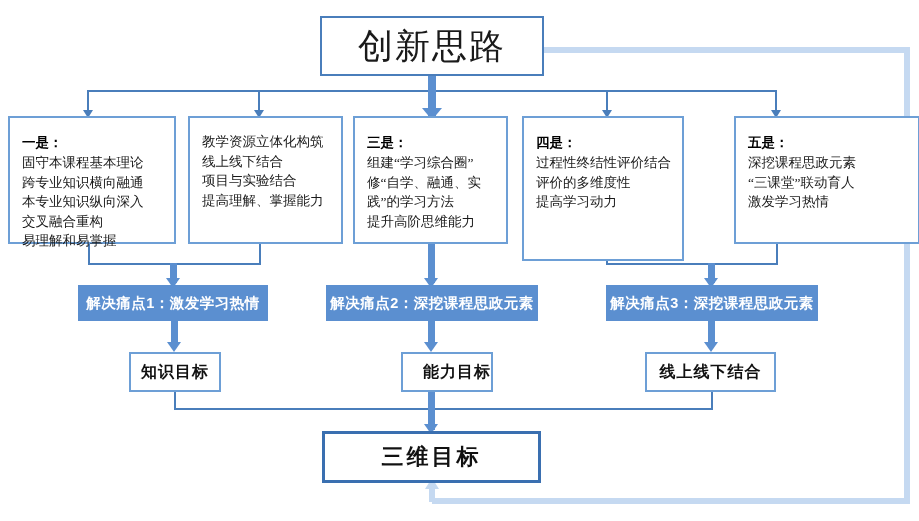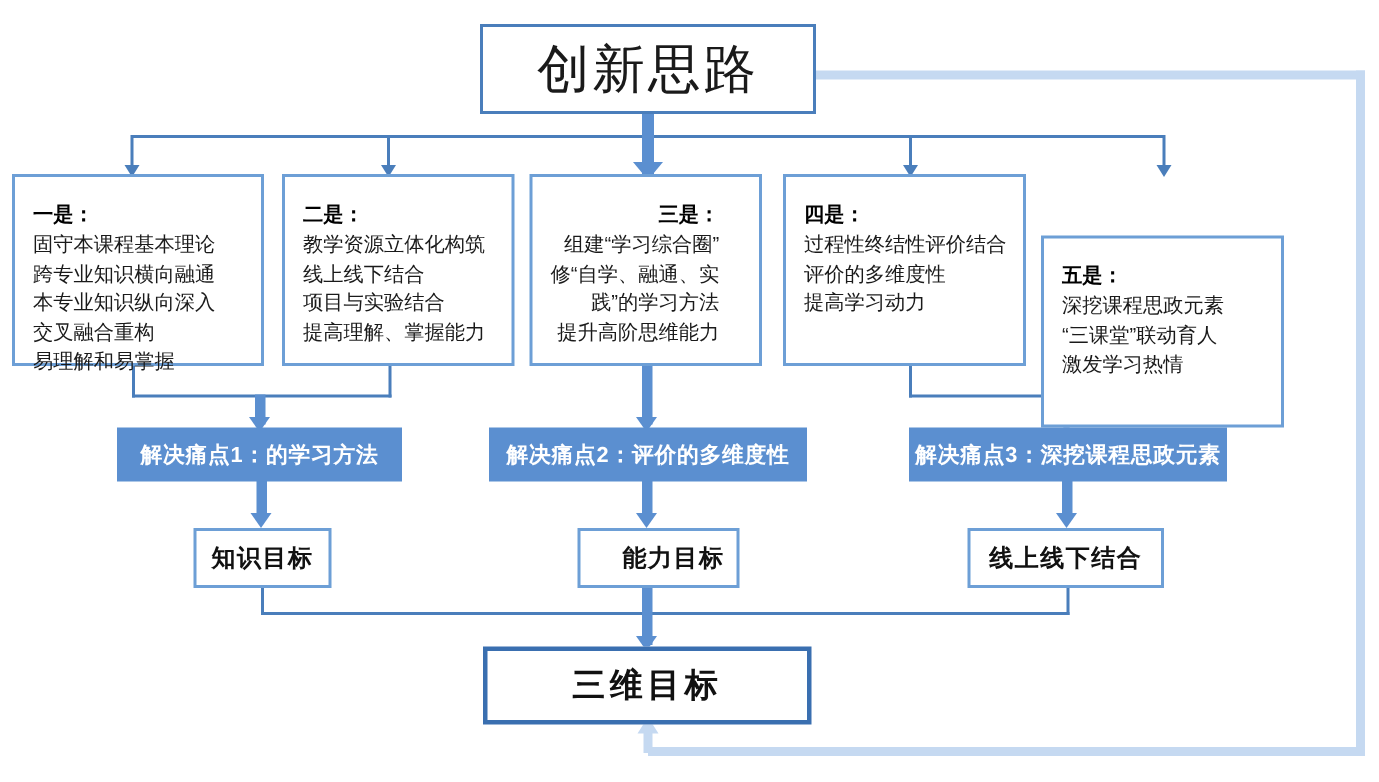--- a/index.html
+++ b/index.html
@@ -34,20 +34,21 @@
     align-items:flex-start;
     justify-content:flex-start;
     padding:14px 10px 8px 12px;
   }
   .idea-inner{
     display:block;
     font-size:13.5px;
     line-height:19.5px;
     color:#1a1a1a;
     white-space:pre-line;
+    font-family:Liberation Serif, serif;
   }
   .idea-head{
     display:block;
     font-weight:bold;
     font-size:13.5px;
     line-height:21px;
     color:#000;
   }
   
   .pain-bar{
@@ -171,62 +172,62 @@
 
   <div class="node idea-box" style="left:8px;top:116px;width:168px;height:128px;">
     <span class="idea-inner"><span class="idea-head">一是：</span><span>固守本课程基本理论
 跨专业知识横向融通
 本专业知识纵向深入
 交叉融合重构
 易理解和易掌握</span></span>
   </div>
 
   <div class="node idea-box" style="left:188px;top:116px;width:155px;height:128px;">
-    <span class="idea-inner"><span class="idea-head">二是：</span><span>教学资源立体化构筑
+    <span class="idea-inner"><span>教学资源立体化构筑
 线上线下结合
 项目与实验结合
 提高理解、掌握能力</span></span>
   </div>
 
-  <div class="node idea-box" style="left:353px;top:116px;width:155px;height:128px;text-align:right;">
+  <div class="node idea-box" style="left:353px;top:116px;width:155px;height:128px;">
     <span class="idea-inner"><span class="idea-head">三是：</span><span>组建“学习综合圈”
 修“自学、融通、实
 践”的学习方法
 提升高阶思维能力</span></span>
   </div>
 
-  <div class="node idea-box" style="left:522px;top:116px;width:162px;height:128px;">
+  <div class="node idea-box" style="left:522px;top:116px;width:162px;height:145px;">
     <span class="idea-inner"><span class="idea-head">四是：</span><span>过程性终结性评价结合
 评价的多维度性
 提高学习动力</span></span>
   </div>
 
-  <div class="node idea-box" style="left:694px;top:116px;width:162px;height:128px;margin-top:41px;">
+  <div class="node idea-box" style="left:734px;top:116px;width:186px;height:128px;">
     <span class="idea-inner"><span class="idea-head">五是：</span><span>深挖课程思政元素
 “三课堂”联动育人
 激发学习热情</span></span>
   </div>
 
   <div class="node pain-bar" style="left:78px;top:285px;width:190px;height:36px;">
-    <span>解决痛点1：的学习方法</span>
+    <span>解决痛点1：激发学习热情</span>
   </div>
 
   <div class="node pain-bar" style="left:326px;top:285px;width:212px;height:36px;">
-    <span>解决痛点2：评价的多维度性</span>
+    <span>解决痛点2：深挖课程思政元素</span>
   </div>
 
   <div class="node pain-bar" style="left:606px;top:285px;width:212px;height:36px;">
     <span>解决痛点3：深挖课程思政元素</span>
   </div>
 
   <div class="node goal-box" style="left:129px;top:352px;width:92px;height:40px;font-family:Liberation Mono, monospace;">
     <span>知识目标</span>
   </div>
 
-  <div class="node goal-box" style="left:385px;top:352px;width:108px;height:40px;padding-left:20px;">
+  <div class="node goal-box" style="left:401px;top:352px;width:92px;height:40px;padding-left:20px;">
     <span>能力目标</span>
   </div>
 
   <div class="node goal-box" style="left:645px;top:352px;width:131px;height:40px;">
     <span>线上线下结合</span>
   </div>
 
   <div class="node final-box" style="left:322px;top:431px;width:219px;height:52px;">
     <span>三维目标</span>
   </div>

